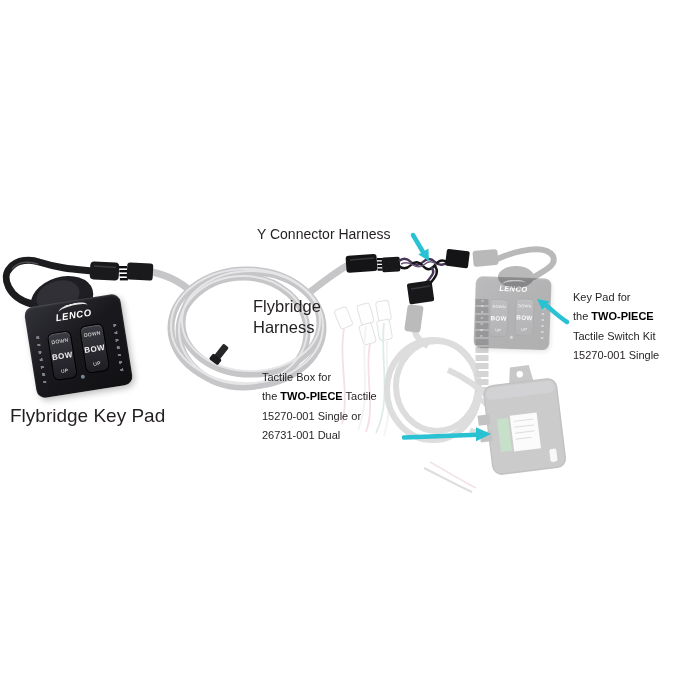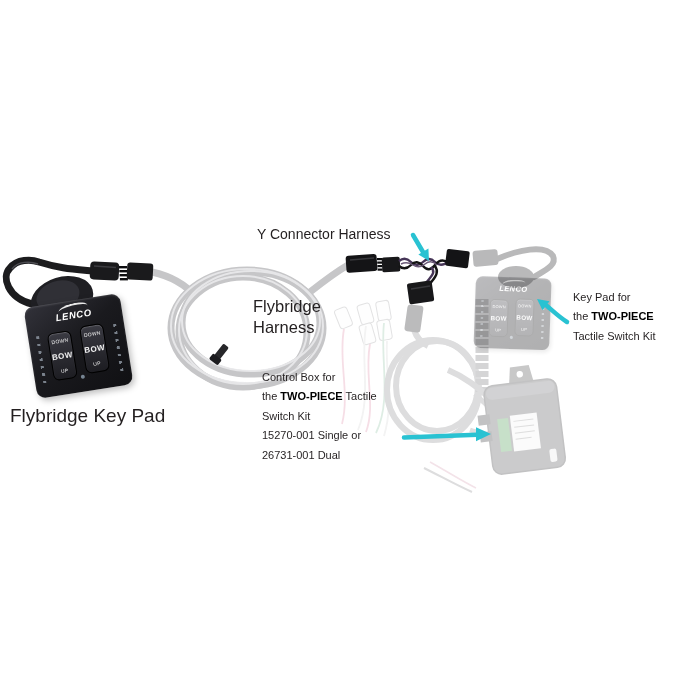--- a/index.html
+++ b/index.html
@@ -203,26 +203,26 @@
     <div>Flybridge</div>
     <div>Harness</div>
   </div>
 
   <div class="txt" id="label-fkp">Flybridge Key Pad</div>
 
   <div class="note" id="note-kp">
     <div>Key Pad for</div>
     <div><span>the </span><span class="accent">TWO-PIECE</span></div>
     <div>Tactile Switch Kit</div>
+    <div>15270-001 Single</div>
   </div>
 
   <div class="note" id="note-cb">
-    <div>Control Box for</div>
+    <div>Tactile Box for</div>
     <div><span>the </span><span class="accent">TWO-PIECE</span><span> Tactile</span></div>
-    <div>Switch Kit</div>
     <div>15270-001 Single or</div>
     <div>26731-001 Dual</div>
   </div>
 
   <svg id="arrow-art" width="700" height="700" viewBox="0 0 700 700">
     <g fill="#29c2d2" stroke="#29c2d2">
       <g>
         <path d="M413,235 L423,252" fill="none" stroke-width="4.5" stroke-linecap="round"></path>
         <polygon points="429,261 418.4,254.5 428.4,248.6" stroke="none"></polygon>
       </g>

